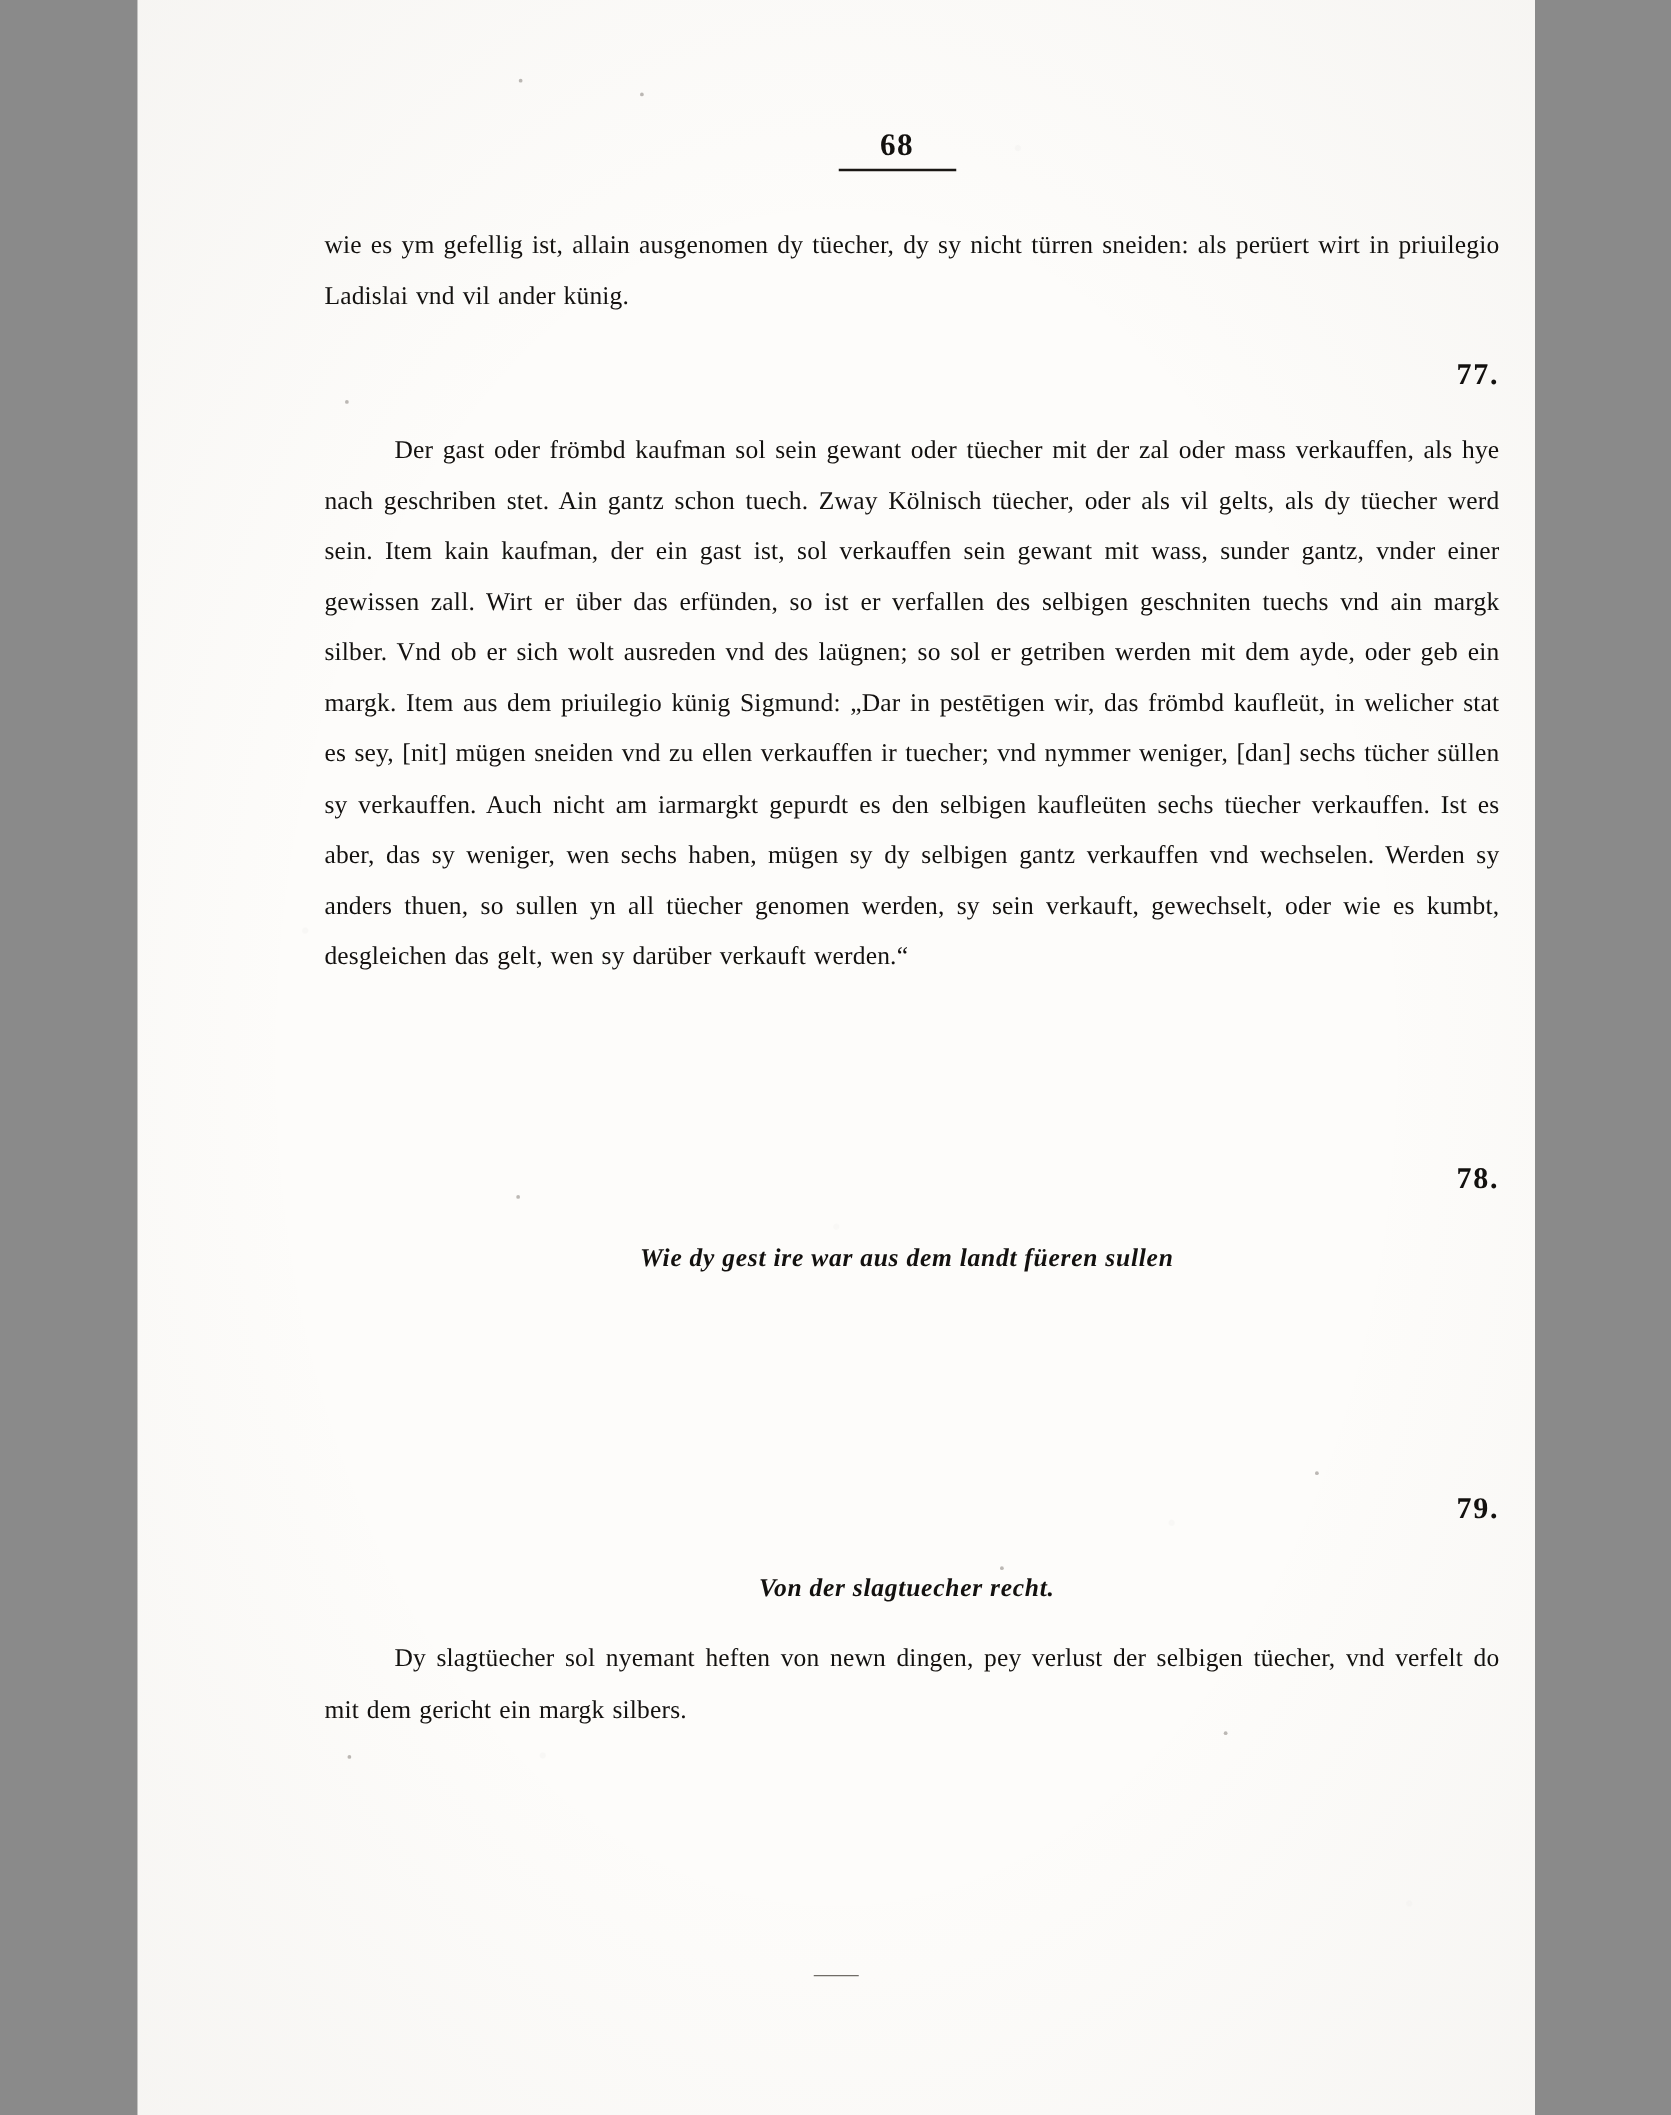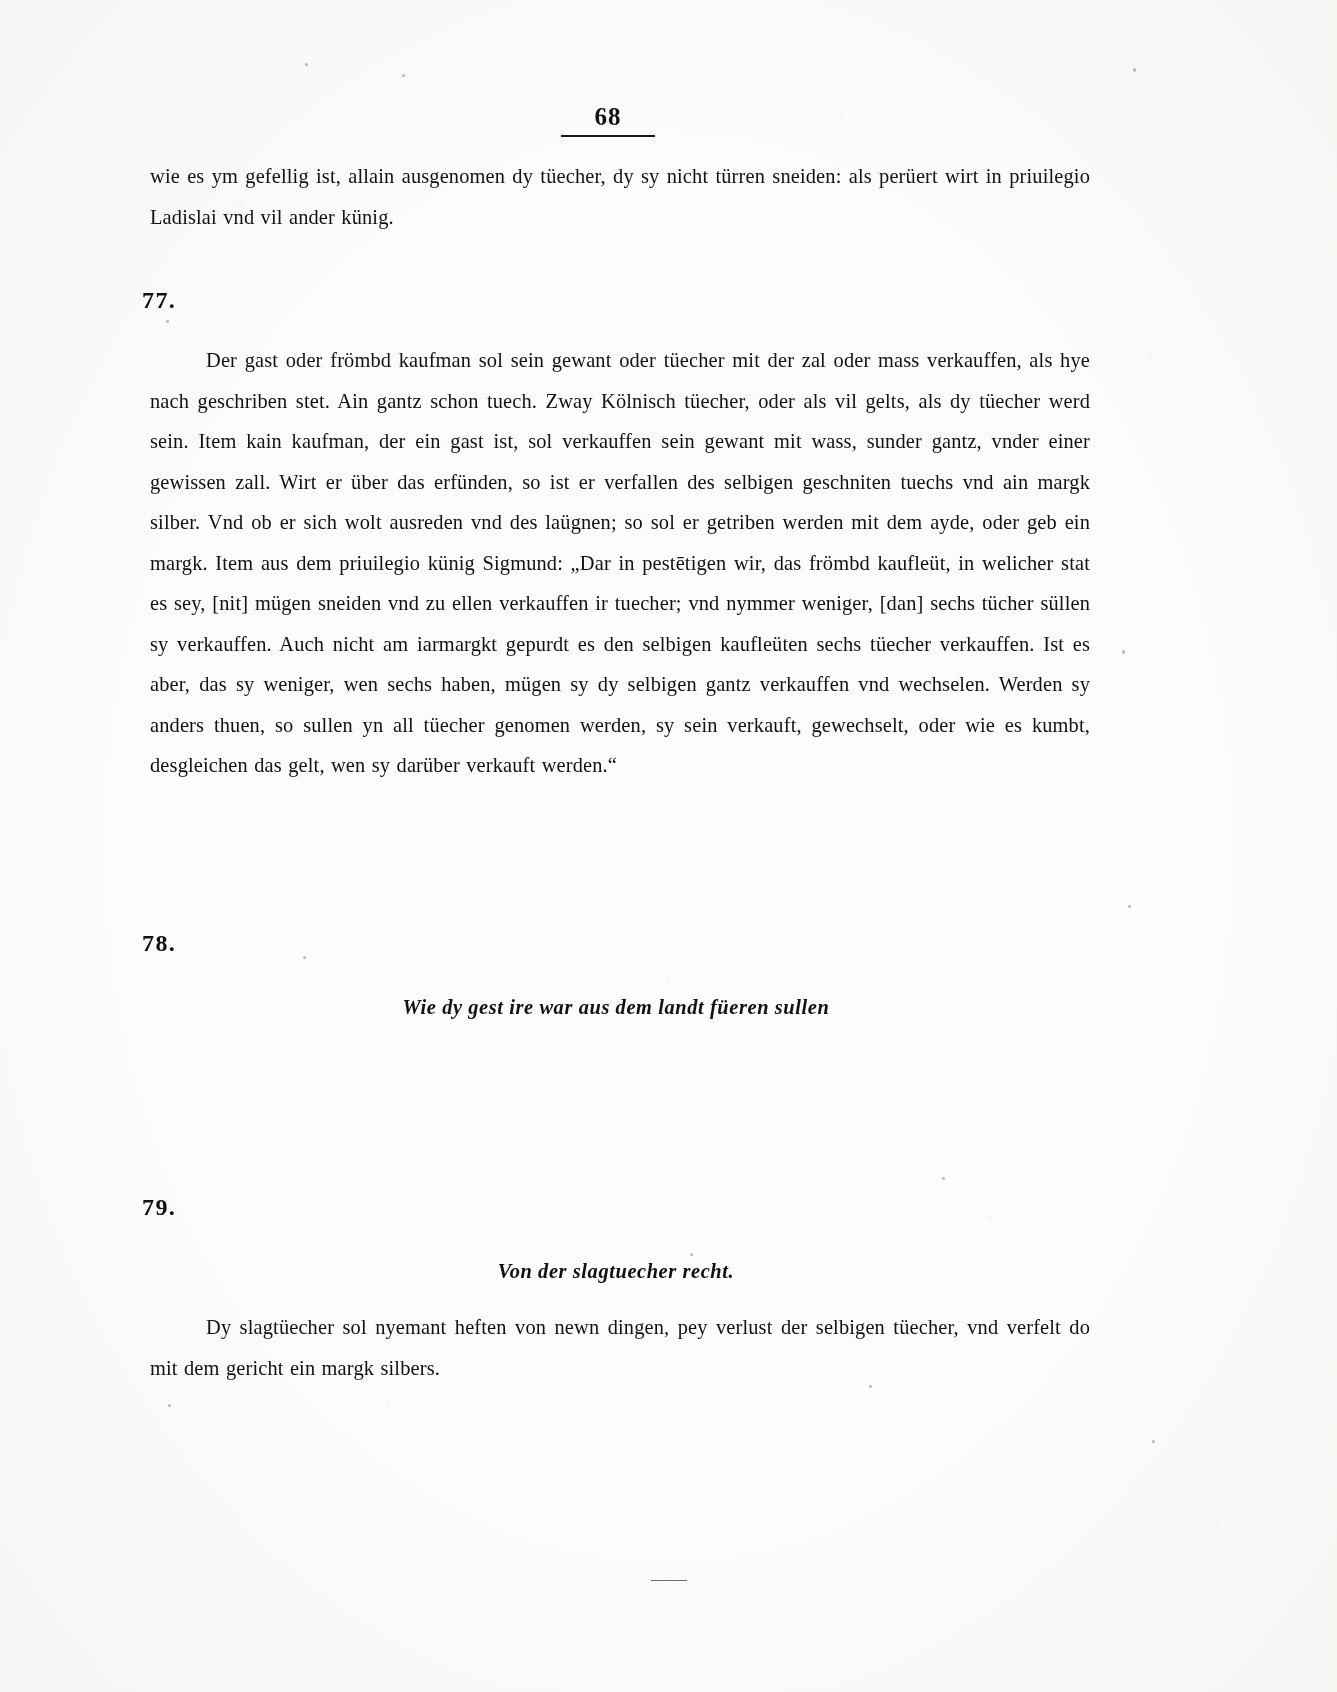--- a/index.html
+++ b/index.html
@@ -3,21 +3,21 @@
 <meta charset="utf-8">
 <title>Scanned Page 68</title>
 <style>
   html, body {
     margin: 0;
     padding: 0;
     background: #8a8a8a;
   }
   .page {
     position: relative;
-    width: 1337px;
+    width: 1118px;
     height: 1692px;
     margin: 0 auto;
     background: #fdfcfa;
     overflow: hidden;
     font-family: "Liberation Serif", "DejaVu Serif", serif;
     color: #13110f;
   }
   
   .paper-texture {
     position: absolute;
@@ -75,32 +75,32 @@
     word-spacing: 1.1px;
     margin: 0;
   }
   .para.indent {
     text-indent: 56px;
   }
 
   .block-continued {
     position: absolute;
     left: 150px;
-    top: 156px;
+    top: 176px;
     width: 940px;
   }
 
   
   .section {
     position: absolute;
     left: 150px;
     width: 940px;
   }
   .section-number {
-    text-align: left;
+    text-align: right;
     font-weight: 700;
     font-size: 24px;
     letter-spacing: 1.4px;
     line-height: 1;
     margin: 0 0 0 -8px;
   }
   .section-title {
     text-align: center;
     font-style: italic;
     font-weight: 700;

